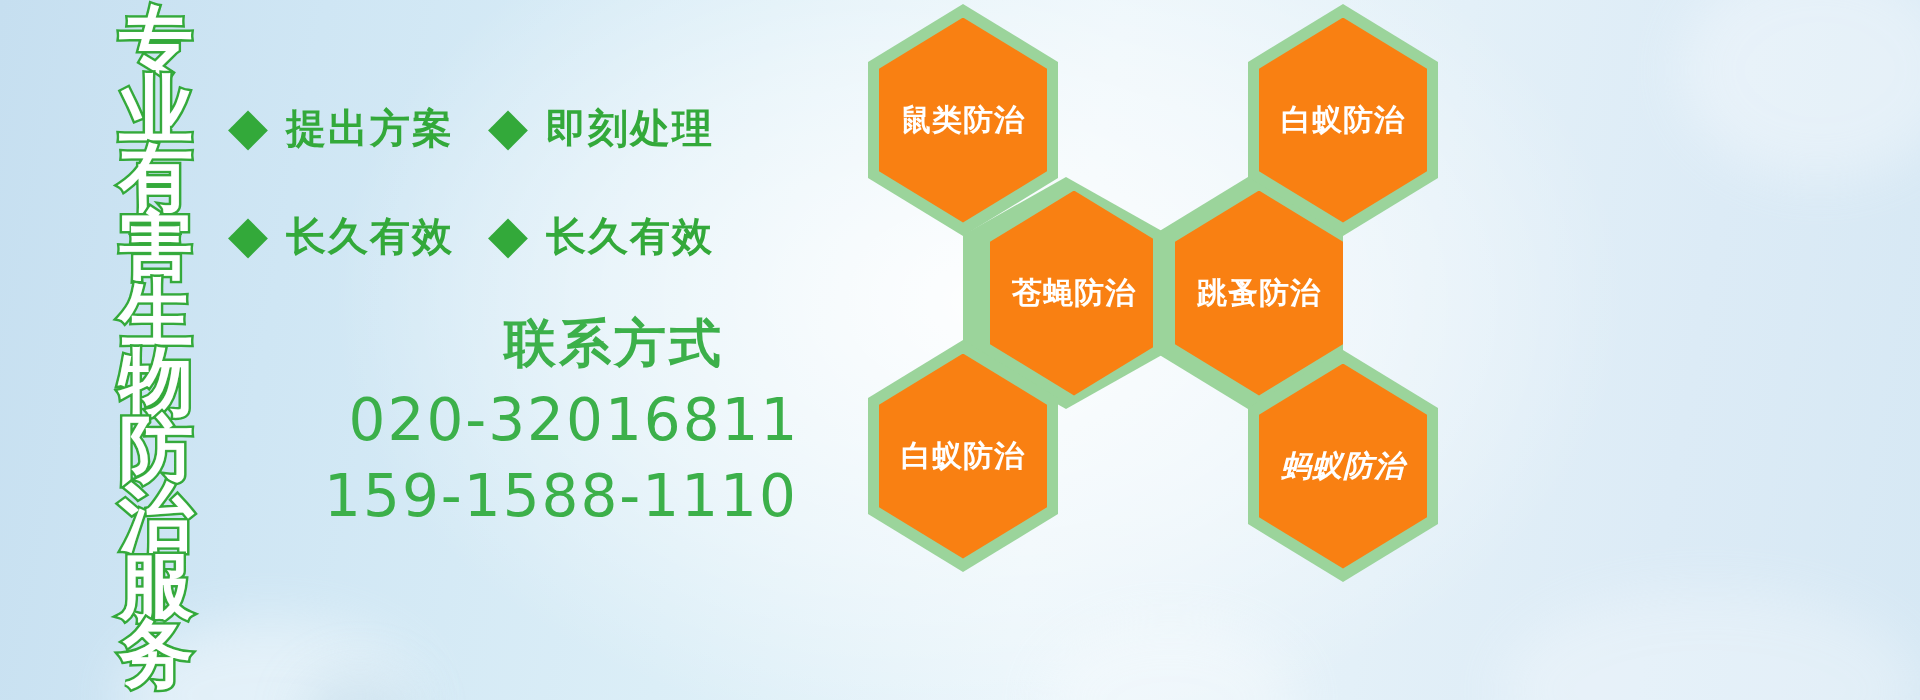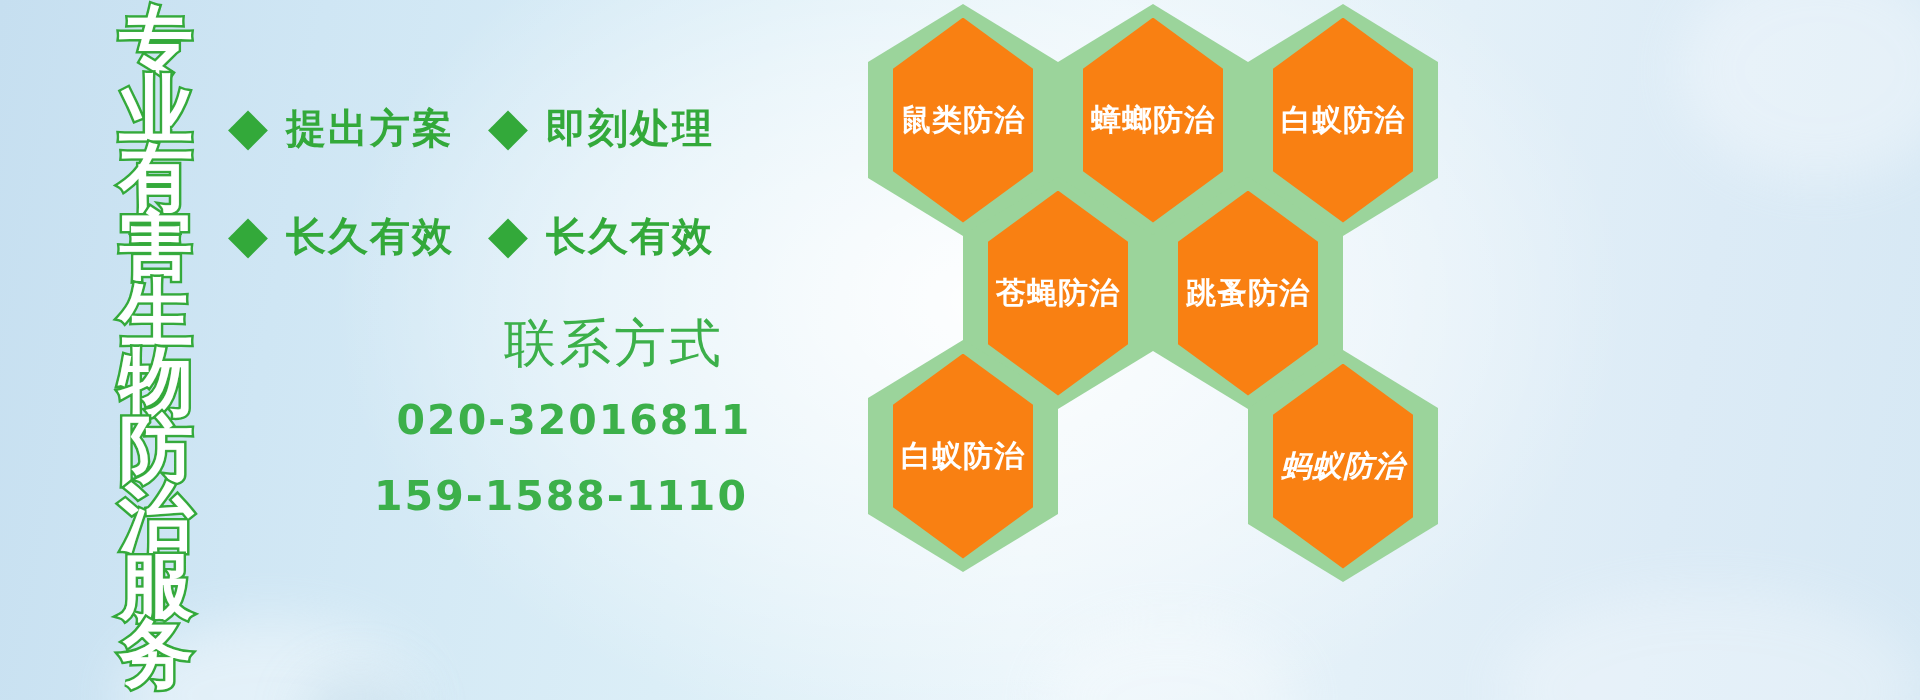--- a/index.html
+++ b/index.html
@@ -46,58 +46,58 @@
   }
   .bullet-label{
     color:#33a93a;font-size:40px;font-weight:bold;line-height:64px;
     letter-spacing:2px;white-space:nowrap;
   }
   .bullet-gap{width:34px;}
 
   
   #contact{position:absolute;left:290px;top:312px;width:520px;text-align:center;}
   #contact-title{
-    color:#3cb04a;font-size:52px;font-weight:normal;line-height:62px;
+    color:#3cb04a;font-size:52px;font-weight:bold;line-height:62px;
     letter-spacing:3px;margin-bottom:8px;
     padding-left:128px;
   }
   .phone{
-    color:#3cb04a;font-size:41px;line-height:76px;font-weight:bold;
+    color:#3cb04a;font-size:58px;line-height:76px;font-weight:normal;
     letter-spacing:2px;white-space:nowrap;
     font-family:"DejaVu Sans","Liberation Sans",sans-serif;
   }
   #phone-1{padding-left:48px;}
   #phone-2{padding-left:22px;}
 
   
   #honeycomb{position:absolute;left:858px;top:0;width:620px;height:600px;}
   .hex{
     position:absolute;width:190px;height:232px;
     background:#9bd49b;
     -webkit-clip-path:polygon(50% 0%,100% 25%,100% 75%,50% 100%,0% 75%,0% 25%);
     clip-path:polygon(50% 0%,100% 25%,100% 75%,50% 100%,0% 75%,0% 25%);
     display:flex;align-items:center;justify-content:center;
   }
   .hex-inner{
-    width:140px;height:205px;
+    width:168px;height:205px;
     background:#f98012;
     -webkit-clip-path:polygon(50% 0%,100% 25%,100% 75%,50% 100%,0% 75%,0% 25%);
     clip-path:polygon(50% 0%,100% 25%,100% 75%,50% 100%,0% 75%,0% 25%);
     display:flex;align-items:center;justify-content:center;
   }
   .hex-label{
     color:#ffffff;font-size:30px;font-weight:bold;line-height:34px;
     letter-spacing:1px;white-space:nowrap;text-align:center;
   }
   
   .hex.r1c1{left:10px;  top:4px;}
   .hex.r1c2{left:200px; top:4px;}
   .hex.r1c3{left:390px; top:4px;}
-  .hex.r2c1{left:105px; top:177px;}
-  .hex.r2c2{left:295px; top:177px;}
+  .hex.r2c1{left:105px; top:177px;padding-left:16px;}
+  .hex.r2c2{left:295px; top:177px;justify-content:flex-end;}
   .hex.r3c1{left:10px;  top:340px;font-family:Liberation Serif, serif;}
   .hex.r3c2{left:200px; top:350px;}
   .hex.r3c3{left:390px; top:350px;font-style:italic;}
 </style>
 </head>
 <body>
 
 <div id="banner">
 
   <div class="blob b1"></div>
@@ -149,25 +149,20 @@
     <div class="phone" id="phone-1">020-32016811</div>
     <div class="phone" id="phone-2">159-1588-1110</div>
   </div>
 
   <div id="honeycomb">
     <div class="hex r1c1">
       <div class="hex-inner">
         <span class="hex-label">鼠类防治</span>
       </div>
     </div>
-    <div class="hex r1c2">
-      <div class="hex-inner">
-        <span class="hex-label">蟑螂防治</span>
-      </div>
-    </div>
     <div class="hex r1c3">
       <div class="hex-inner">
         <span class="hex-label">白蚁防治</span>
       </div>
     </div>
     <div class="hex r2c1">
       <div class="hex-inner">
         <span class="hex-label">苍蝇防治</span>
       </div>
     </div>

